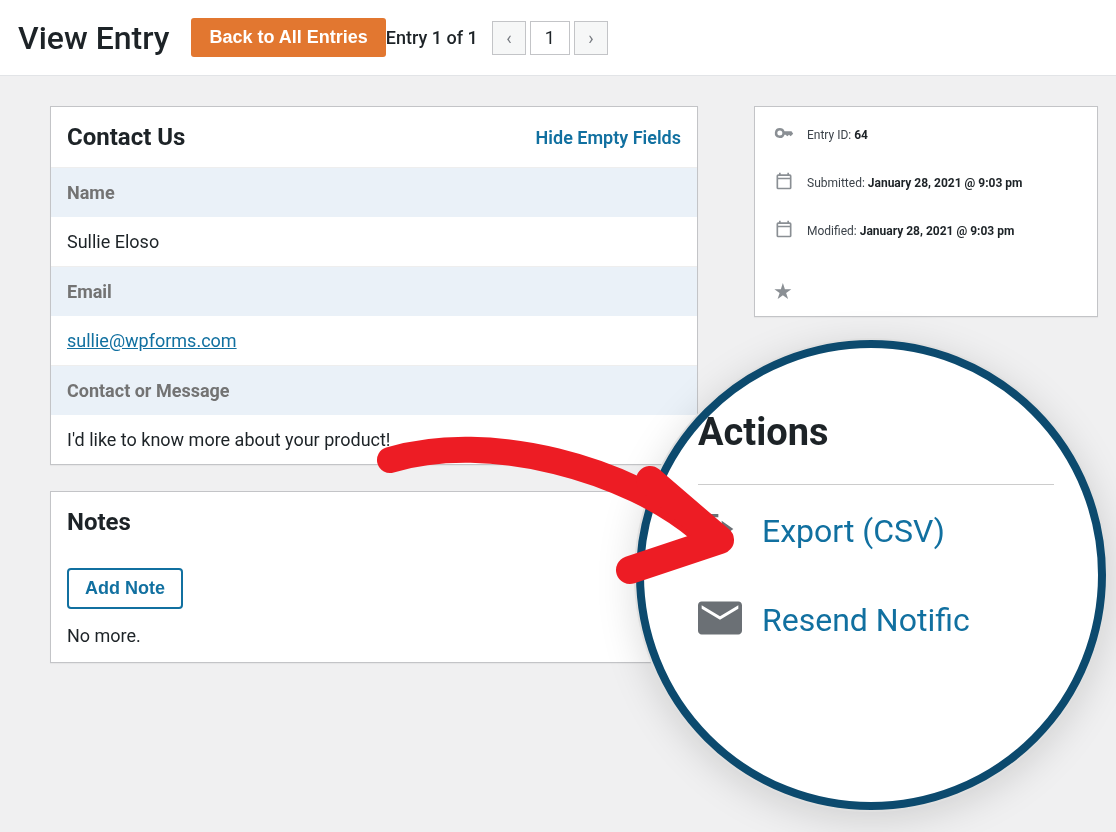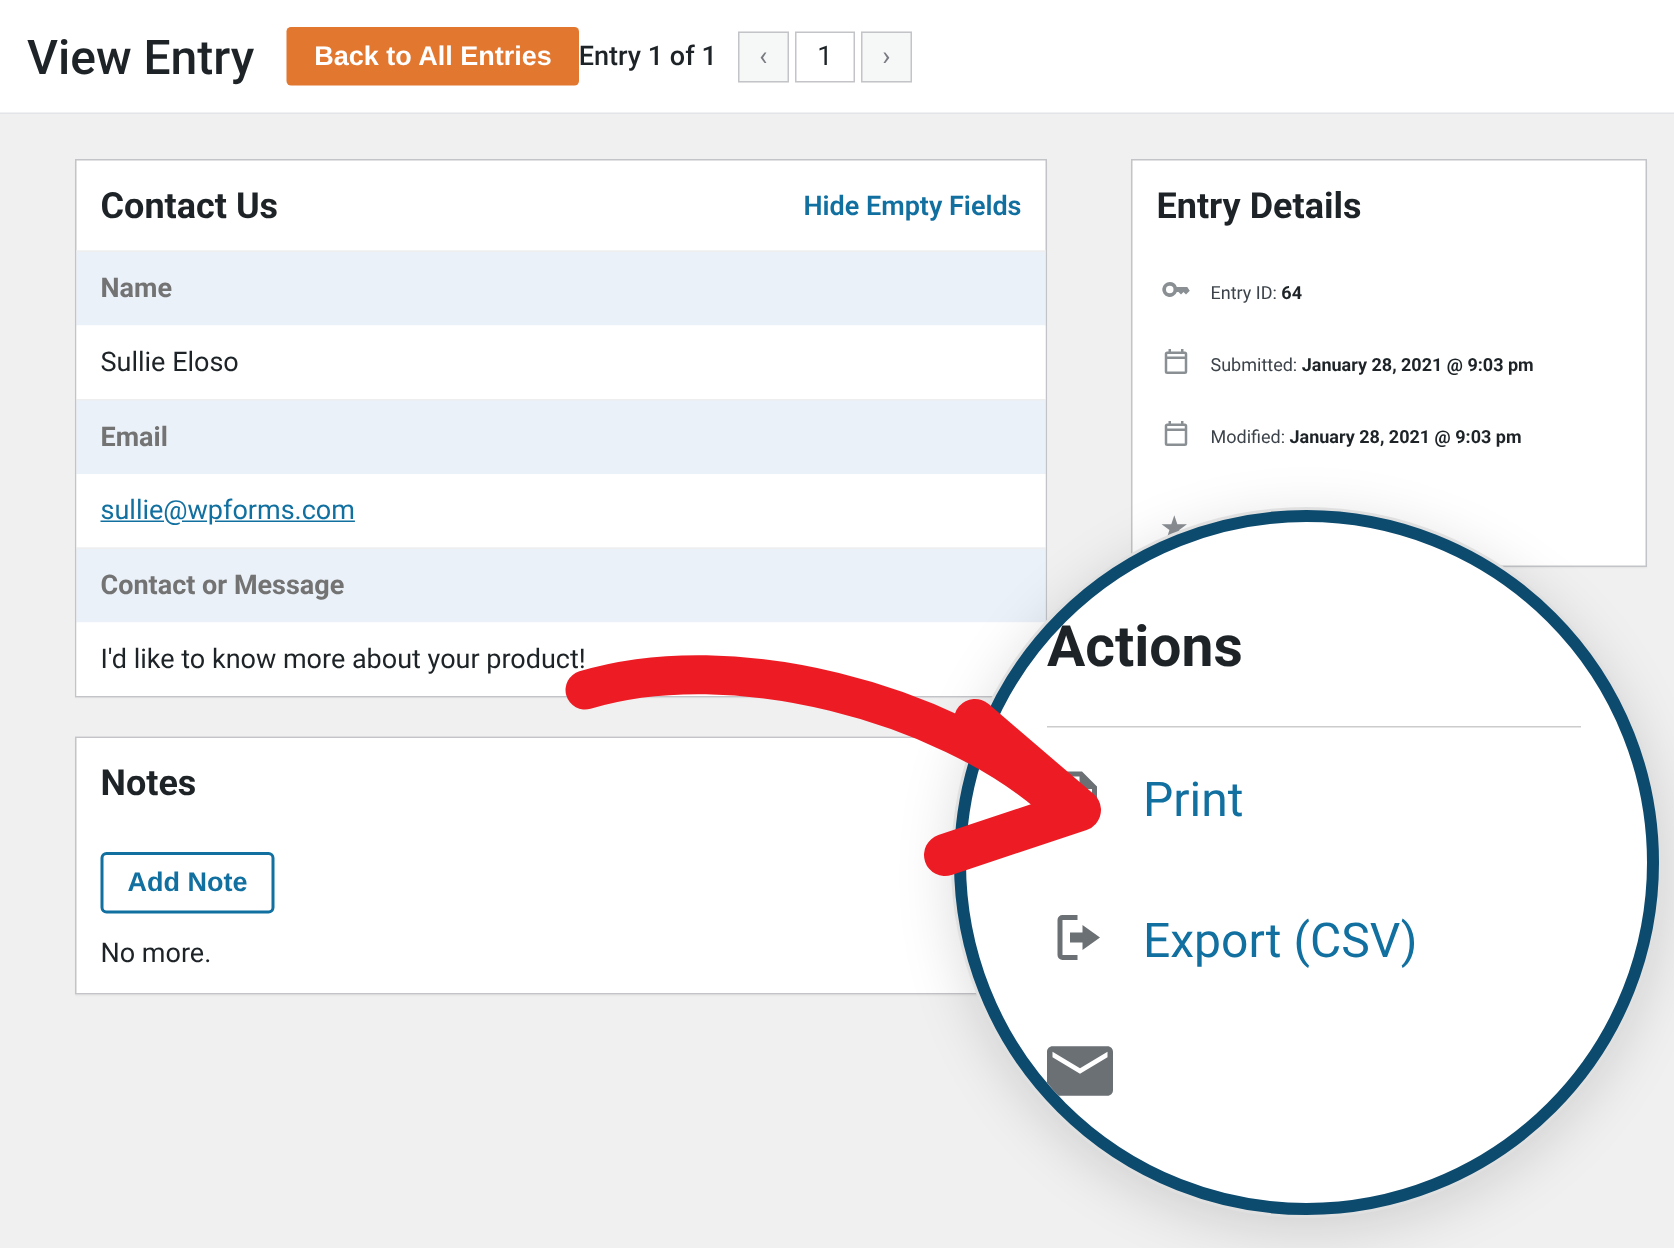--- a/index.html
+++ b/index.html
@@ -209,23 +209,20 @@
       <div class="notes-body">
         <button class="add-note-btn">Add Note</button>
         <div class="no-notes">No more.</div>
       </div>
     </div>
   </div>
 
   <div class="right-col">
 
     <div class="panel">
-      <div class="panel-head">
-        <div class="panel-title">Entry Details</div>
-      </div>
       <div class="detail-body">
         <div class="detail-row">
           <span class="detail-icon">
             <svg width="20" height="20" viewBox="0 0 24 24" fill="currentColor">
                 <path d="M21 10h-8.35A5.99 5.99 0 0 0 7 6a6 6 0 1 0 5.65 8H14l2 2 2-2 2 2 3-3-2-3zM7 15a3 3 0 1 1 0-6 3 3 0 0 1 0 6z"></path>
               </svg>
           </span>
           <span class="detail-text"><span>Entry ID: </span><b>64</b></span>
         </div>
         <div class="detail-row">
@@ -250,43 +247,33 @@
       </div>
     </div>
   </div>
 </div>
 
 <div class="zoom">
   <div class="zoom-inner">
     <div class="zoom-title">Actions</div>
     <div class="zoom-item">
       <span class="zicon">
-        <svg width="40" height="44" viewBox="0 0 24 24" fill="currentColor">
-            <path d="M14 2H6a2 2 0 0 0-2 2v16a2 2 0 0 0 2 2h12a2 2 0 0 0 2-2V8l-6-6zM6 20V4h7v5h5v11H6z"></path>
-            <rect x="8" y="12" width="8" height="1.5"></rect>
-            <rect x="8" y="15" width="8" height="1.5"></rect>
-            <rect x="8" y="18" width="5" height="1.5"></rect>
-          </svg>
-      </span>
-      <span class="zlabel">Print</span>
-    </div>
-    <div class="zoom-item">
-      <span class="zicon">
         <svg width="44" height="40" viewBox="0 0 24 24" fill="currentColor">
             <path d="M5 3h6v2H5v14h6v2H5a2 2 0 0 1-2-2V5a2 2 0 0 1 2-2zm8 4 7 5-7 5v-3H8v-4h5V7z"></path>
           </svg>
       </span>
       <span class="zlabel">Export (CSV)</span>
     </div>
     <div class="zoom-item">
       <span class="zicon">
         <svg width="44" height="34" viewBox="0 0 24 18" fill="currentColor">
             <path d="M22 0H2C.9 0 0 .9 0 2v14c0 1.1.9 2 2 2h20c1.1 0 2-.9 2-2V2c0-1.1-.9-2-2-2zm0 4-10 6L2 4V2l10 6 10-6v2z"></path>
           </svg>
       </span>
+      <span class="zlabel">Resend Notific</span>
     </div>
   </div>
 </div>
 
 <svg class="arrow" width="380" height="180">
   <defs></defs>
   <path d="M 20 50 C 120 20, 260 60, 330 120" stroke="#ed1c24" stroke-width="26" fill="none" stroke-linecap="round"></path>
   <path d="M 280 70 L 350 130 L 260 160" stroke="#ed1c24" stroke-width="28" fill="none" stroke-linecap="round" stroke-linejoin="round"></path>
 </svg>
 

